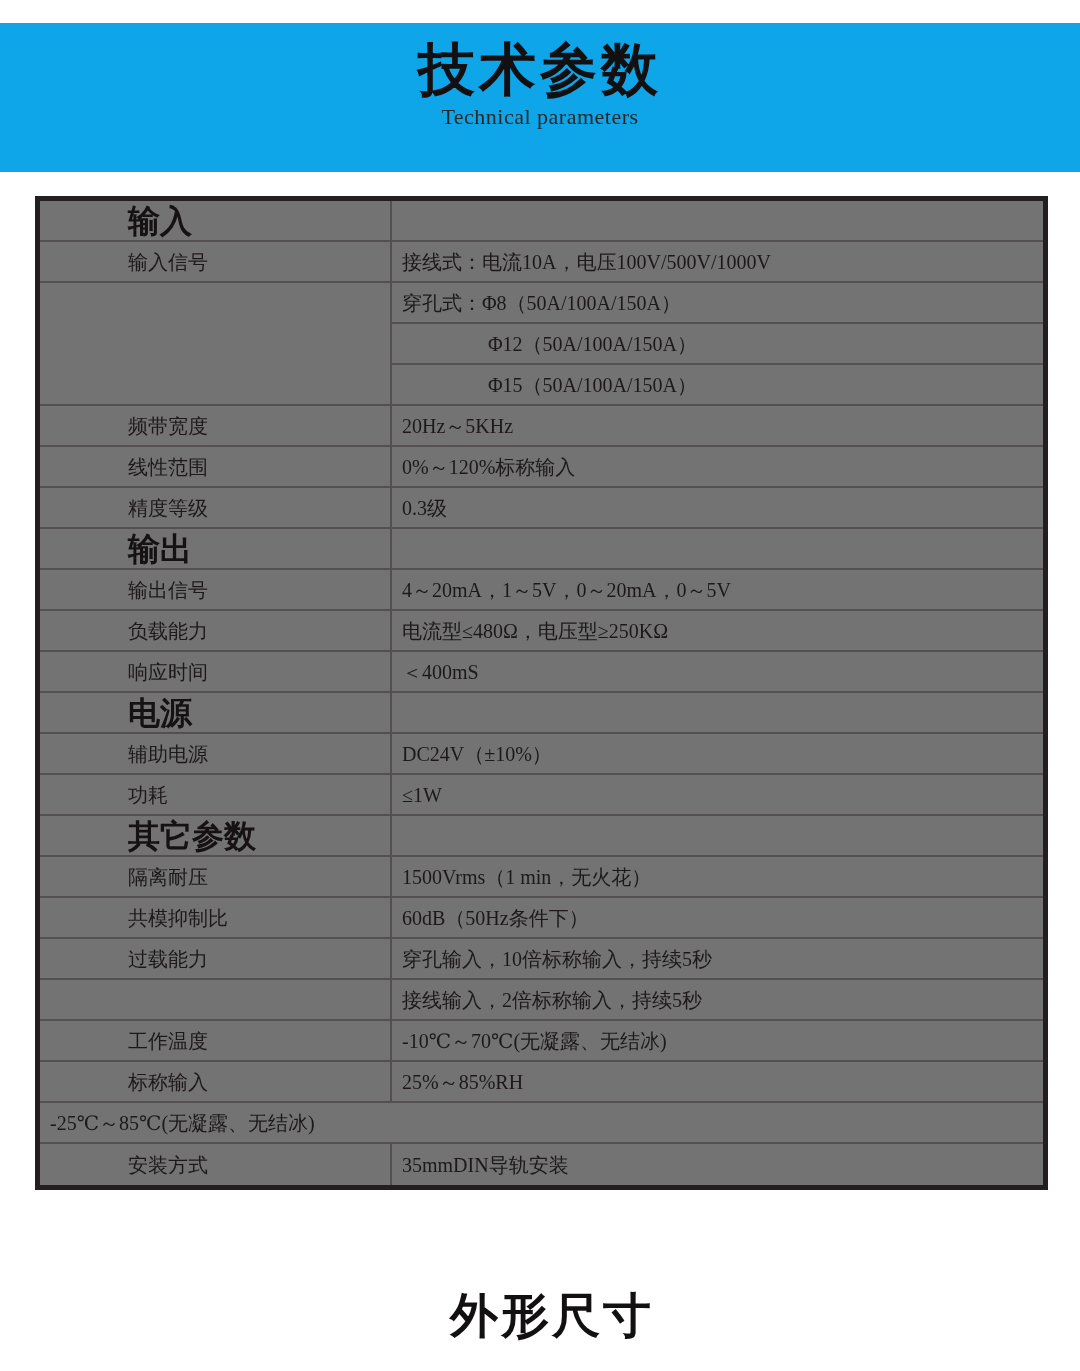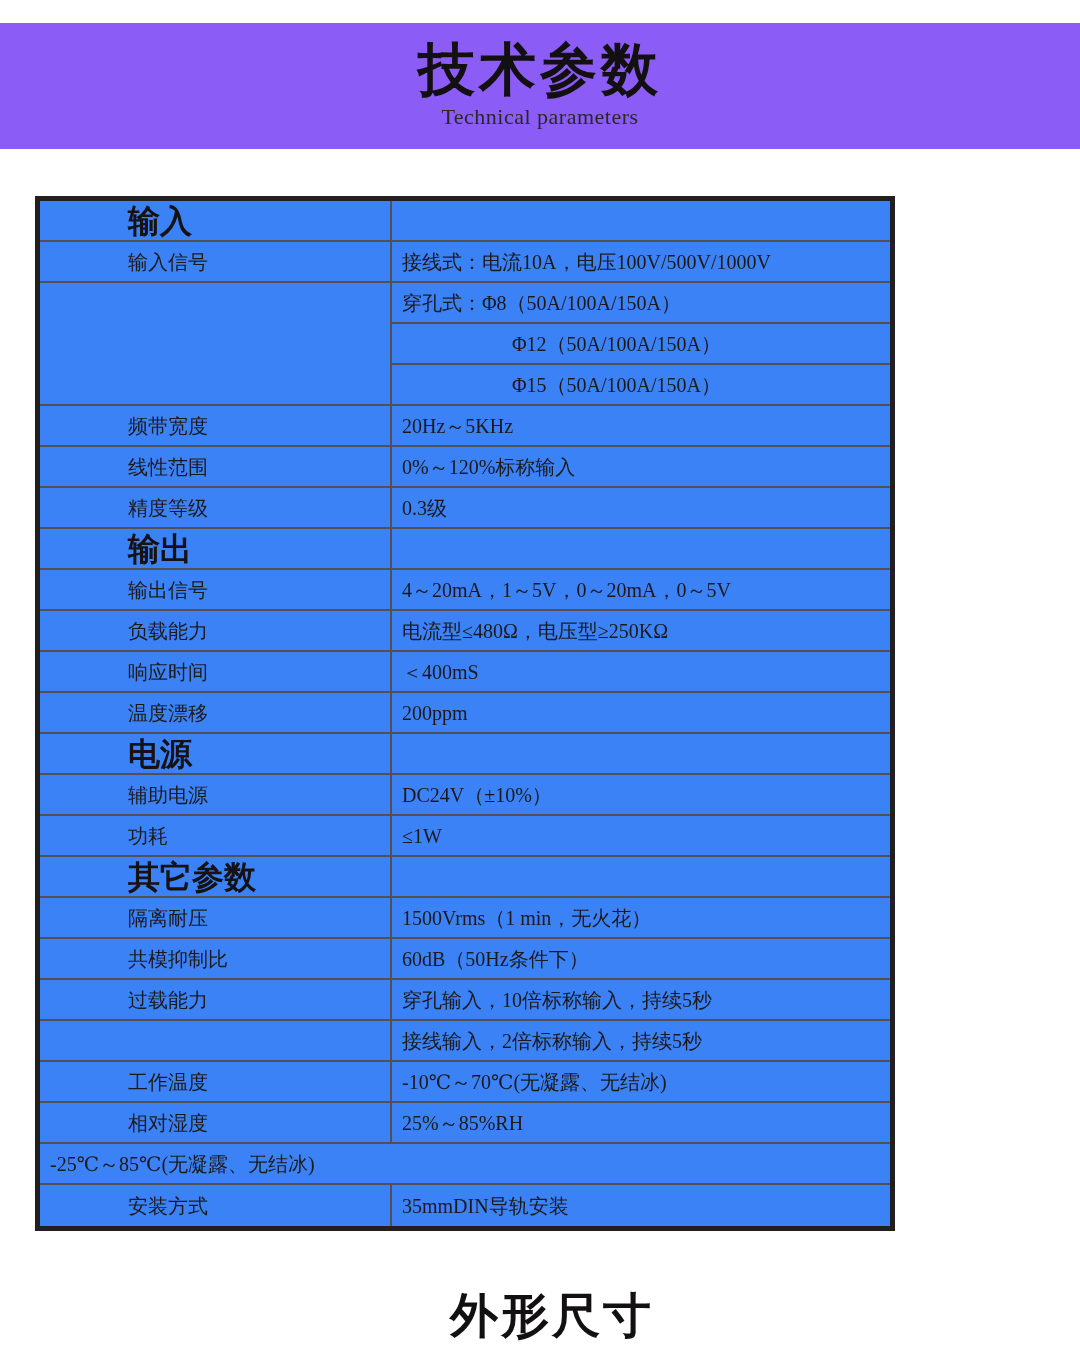--- a/index.html
+++ b/index.html
@@ -4,49 +4,49 @@
 <style>
   html,body { margin:0; padding:0; }
   body {
     width:1080px; height:1371px; position:relative; background:#ffffff;
     font-family:"Liberation Serif","DejaVu Serif",serif;
     -webkit-font-smoothing:antialiased;
   }
 
   
   .banner {
-    position:absolute; left:0; top:23px; width:1080px; height:126px;
-    background:#8b5cf6; text-align:center; overflow:hidden;
+    position:absolute; left:0; top:23px; width:1080px; height:149px;
+    background:#0ea5e9; text-align:center; overflow:hidden;
   }
   .banner-title {
     display:block; margin-top:18px; line-height:1.0;
     font-family:"Liberation Sans","DejaVu Sans",sans-serif;
     font-weight:bold; font-size:57px; color:#131011; letter-spacing:4px;
   }
   .banner-subtitle {
     display:block; margin-top:8px; line-height:1.0;
     font-family:Liberation Serif, serif;
     font-size:22px; color:#2b2728; letter-spacing:0.5px;
   }
 
   
   .spec-table {
-    position:absolute; left:35px; top:196px; width:860px;
-    box-sizing:border-box; border:5px solid #231f20; background:#3b82f6;
+    position:absolute; left:35px; top:196px; width:1013px;
+    box-sizing:border-box; border:5px solid #231f20; background:#737373;
   }
   .trow { display:flex; height:41px; }
   .tcell {
     box-sizing:border-box; display:flex; align-items:center;
     border-bottom:2px solid #544f50;
     font-size:20px; color:#1d191a; white-space:nowrap; overflow:hidden;
     line-height:1;
   }
   .tcell.left  { width:352px; border-right:2px solid #544f50; padding-left:88px; }
   .tcell.right { flex:1; padding-left:10px; }
-  .tcell.indent { padding-left:120px; }
+  .tcell.indent { padding-left:96px; }
   .trow.section .left {
     font-family:"Liberation Sans","DejaVu Sans",sans-serif;
     font-weight:bold; font-size:32px; color:#161213;
   }
   .no-b { border-bottom:none !important; }
 
   
   .footer-heading {
     position:absolute; left:0; top:1292px; width:1080px; text-align:center;
     font-family:"Liberation Sans","DejaVu Sans",sans-serif;
@@ -118,24 +118,20 @@
   <div class="trow">
     <div class="tcell left">负载能力</div>
     <div class="tcell right">电流型≤480Ω，电压型≥250KΩ</div>
   </div>
 
   <div class="trow">
     <div class="tcell left">响应时间</div>
     <div class="tcell right">＜400mS</div>
   </div>
 
-  <div class="trow">
-    <div class="tcell left">温度漂移</div>
-    <div class="tcell right">200ppm</div>
-  </div>
 
   <div class="trow section">
     <div class="tcell left">电源</div>
     <div class="tcell right"></div>
   </div>
 
   <div class="trow">
     <div class="tcell left">辅助电源</div>
     <div class="tcell right">DC24V（±10%）</div>
   </div>
@@ -169,21 +165,21 @@
     <div class="tcell left"></div>
     <div class="tcell right">接线输入，2倍标称输入，持续5秒</div>
   </div>
 
   <div class="trow">
     <div class="tcell left">工作温度</div>
     <div class="tcell right">-10℃～70℃(无凝露、无结冰)</div>
   </div>
 
   <div class="trow">
-    <div class="tcell left">相对湿度</div>
+    <div class="tcell left">标称输入</div>
     <div class="tcell right">25%～85%RH</div>
   </div>
 
   <div class="trow">
     <div class="tcell right">-25℃～85℃(无凝露、无结冰)</div>
   </div>
 
   <div class="trow">
     <div class="tcell left no-b">安装方式</div>
     <div class="tcell right no-b">35mmDIN导轨安装</div>

